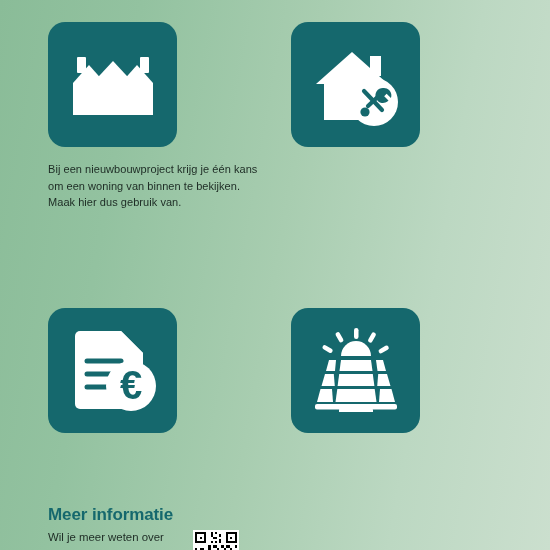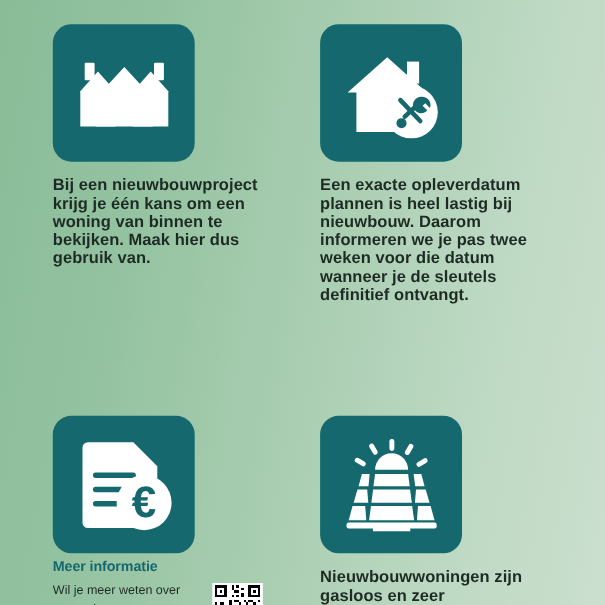--- a/index.html
+++ b/index.html
@@ -44,37 +44,36 @@
     border-radius: 17px;
     display: flex;
     align-items: center;
     justify-content: center;
     box-sizing: border-box;
   }
   .tile svg { display: block; }
 
   .card-text {
     margin-top: 14px;
-    font-size: 15px;
+    font-size: 11px;
     line-height: 16.6px;
     color: #1d2b24;
     letter-spacing: 0.05px;
     width: 212px;
-    font-weight: bold;
   }
 
   
   .more-section {
     position: absolute;
     left: 48px;
     top: 505px;
     width: 460px;
   }
   .more-heading {
-    font-size: 13px;
+    font-size: 17px;
     font-weight: bold;
     color: #15686D;
     letter-spacing: -0.1px;
     margin: 0 0 5px 0;
     line-height: 19px;
   }
   .more-cols {
     display: flex;
     gap: 30px;
   }
@@ -140,21 +139,20 @@
               <line x1="52" y1="47" x2="70" y2="66"></line>
               <line x1="72" y1="47" x2="56" y2="62"></line>
             </g>
             <g fill="#15686D">
               <circle cx="53" cy="68" r="4.6"></circle>
               <path d="M71 44 a7.5 7.5 0 1 0 5.5 12.5 l-4.3 -4.3 l2.4 -2.4 l4.3 4.3 a7.5 7.5 0 0 0 -7.9 -10.1 Z"></path>
             </g>
           </svg>
         </span>
       </div>
-      <p class="card-text">Een exacte opleverdatum plannen is heel lastig bij nieuwbouw. Daarom informeren we je pas twee weken voor die datum wanneer je de sleutels definitief ontvangt.</p>
     </div>
 
     <div class="card row2">
       <div class="tile">
         <span>
           <svg width="88" height="84" viewBox="0 0 88 84">
             <g fill="#ffffff">
               <path d="M6 8 a5 5 0 0 1 5 -5 L52 3 L74 25 L74 76 a5 5 0 0 1 -5 5 L11 81 a5 5 0 0 1 -5 -5 Z"></path>
               <path d="M52 3 L74 25 L57 25 a5 5 0 0 1 -5 -5 Z" fill="#ffffff"></path>
             </g>
@@ -198,21 +196,20 @@
 
               <rect x="4" y="78" width="82" height="5.5" rx="2"></rect>
 
               <rect x="41" y="84.5" width="8" height="3" rx="1.2" transform="translate(0,-4.5)"></rect>
               <rect x="40" y="81" width="10" height="4" rx="1.5"></rect>
               <path d="M28 86 a5 5 0 0 1 5 -4 L57 82 a5 5 0 0 1 5 4 L62 88 L28 88 Z" transform="translate(0,-2)"></path>
             </g>
           </svg>
         </span>
       </div>
-      <p class="card-text">Nieuwbouwwoningen zijn gasloos en zeer energiezuinig. Dat betekent dat installaties die daarvoor nodig zijn anders werken dan je gewend bent. Informeer je daarover goed.</p>
     </div>
 
   </div>
 
   <div class="more-section">
     <h2 class="more-heading">Meer informatie</h2>
     <div class="more-cols">
 
       <div class="more-col left">
         <div class="more-col-text">Wil je meer weten over wonen in een</div>

